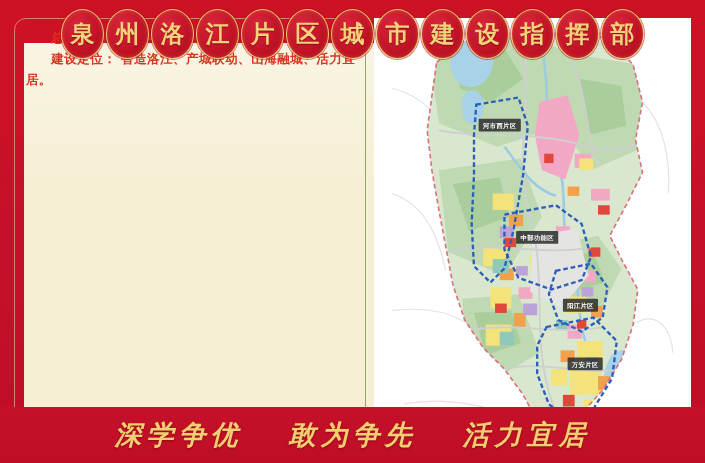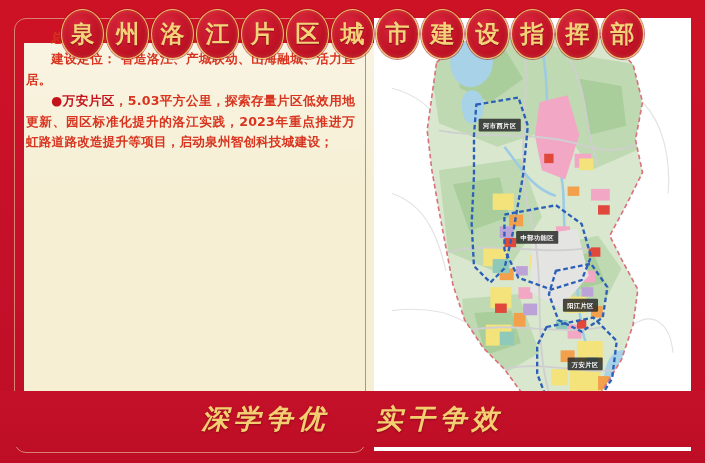--- a/index.html
+++ b/index.html
@@ -68,21 +68,21 @@
     background:#FFFFFF;position:relative;overflow:hidden;
   }
   #map-svg{display:block;width:100%;height:100%;}
   .mlabel{
     font-family:"DejaVu Sans","Liberation Sans",sans-serif;
     font-size:5.4px;fill:#FFFFFF;font-weight:700;letter-spacing:.3px;
   }
 
   
   #slogan{
-    position:absolute;left:0;bottom:16px;width:705px;height:56px;
+    position:absolute;left:0;bottom:0;width:705px;height:56px;
     display:flex;align-items:center;justify-content:center;gap:46px;
     background:linear-gradient(180deg,#C5112A 0%,#BE0E26 100%);
     z-index:5;
   }
   #slogan .sl{
     color:#F3CF72;font-size:27px;font-weight:700;letter-spacing:5px;
     font-style:italic;
     font-family:"DejaVu Serif","Liberation Serif",serif;
     text-shadow:0 1px 2px rgba(90,0,10,.5);
   }
@@ -112,23 +112,20 @@
 
   <div id="content">
 
     <div id="text-block">
       <p class="para">
         <span>总面积：约18.64平方公里</span>
       </p>
       <p class="para">
         <span>建设定位： 智造洛江、产城联动、山海融城、活力宜居。</span>
       </p>
-      <p class="para">
-        <span class="bullet">●</span><span class="lead">万安片区</span><span>，5.03平方公里，探索存量片区低效用地更新、园区标准化提升的洛江实践，2023年重点推进万虹路道路改造提升等项目，启动泉州智创科技城建设；</span>
-      </p>
     </div>
 
     <div id="map-block">
       <svg id="map-svg" viewBox="0 0 240 370" preserveAspectRatio="xMidYMid meet">
         <defs>
           <clipPath id="districtClip">
             <path d="M38 38 L60 20 L92 14 L120 20 L150 10 L186 18 L206 40 L214 72
                      L208 104 L214 132 L200 160 L186 186 L196 206 L210 232 L206 262
                      L196 292 L180 318 L160 340 L140 352 L124 344 L112 322 L96 300
                      L78 282 L62 258 L52 228 L46 196 L40 164 L34 130 L30 96 Z"></path>
@@ -281,16 +278,17 @@
             <text class="mlabel" x="165" y="298" text-anchor="middle">万安片区</text>
           </g>
         </g>
       </svg>
     </div>
 
   </div>
 
   <div id="slogan">
     <span class="sl">深学争优</span>
-    <span class="sl">实干争效</span>
+    <span class="sl">敢为争先</span>
+    <span class="sl">活力宜居</span>
   </div>
 
 </div>
 
 </body></html>

